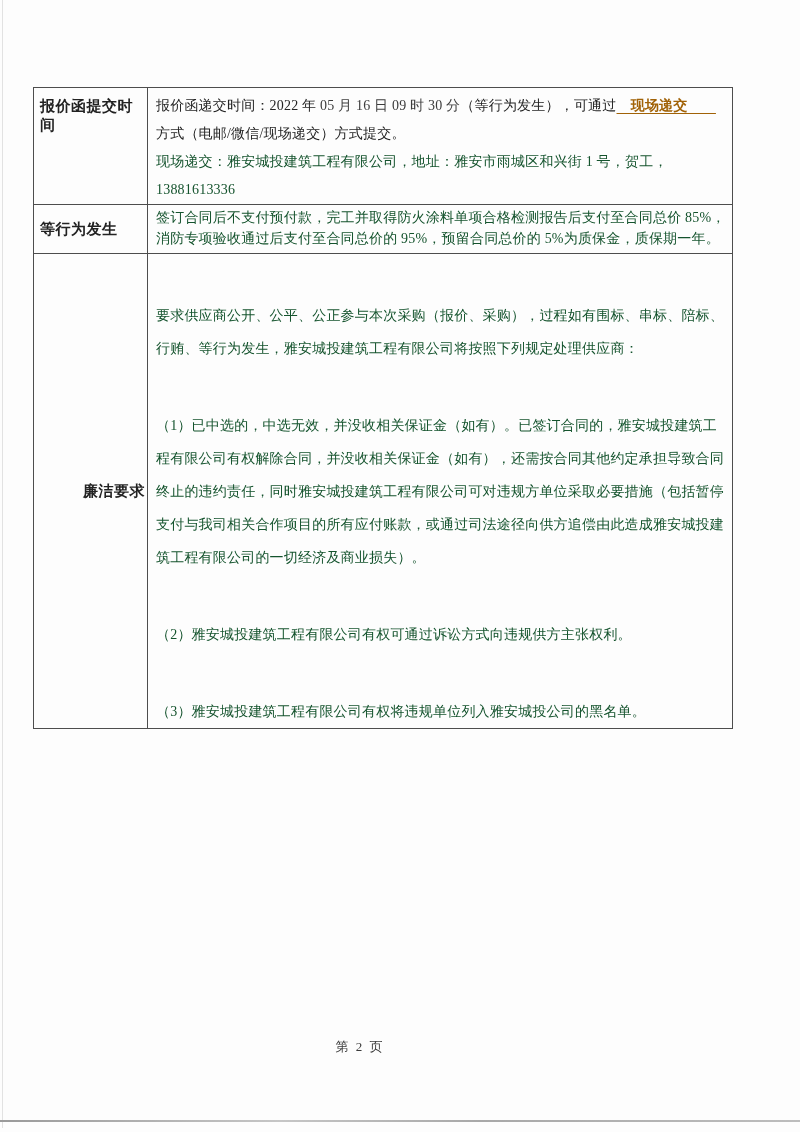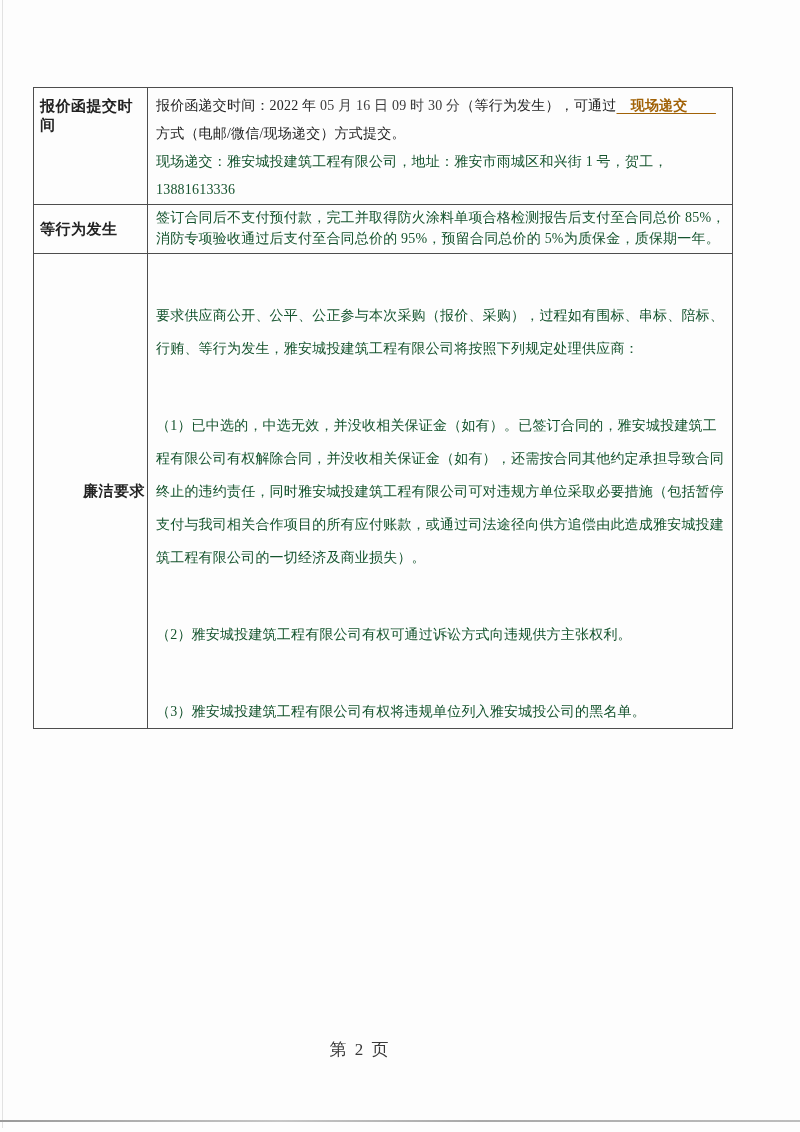--- a/index.html
+++ b/index.html
@@ -82,21 +82,21 @@
   .reg-line { font-weight: normal; color: #14532d; }
   .row2-cell { padding: 2px 6px 0 8px; }
   .row2-cell p { line-height: 21px; letter-spacing: 0.2px; }
   .row3-cell { padding: 1px 6px 0 8px; }
   .row3-cell p { line-height: 33px; letter-spacing: 0.2px; margin-top: 44px; }
   .page-footer {
     position: absolute;
     left: 0; top: 1038px;
     width: 720px;
     text-align: center;
-    font-size: 17px;
+    font-size: 13px;
     color: #3a3a3a;
     letter-spacing: 2px;
   }
 </style>
 </head>
 <body>
 
 <div class="page">
 
   <div class="scan-edge-left"></div>

